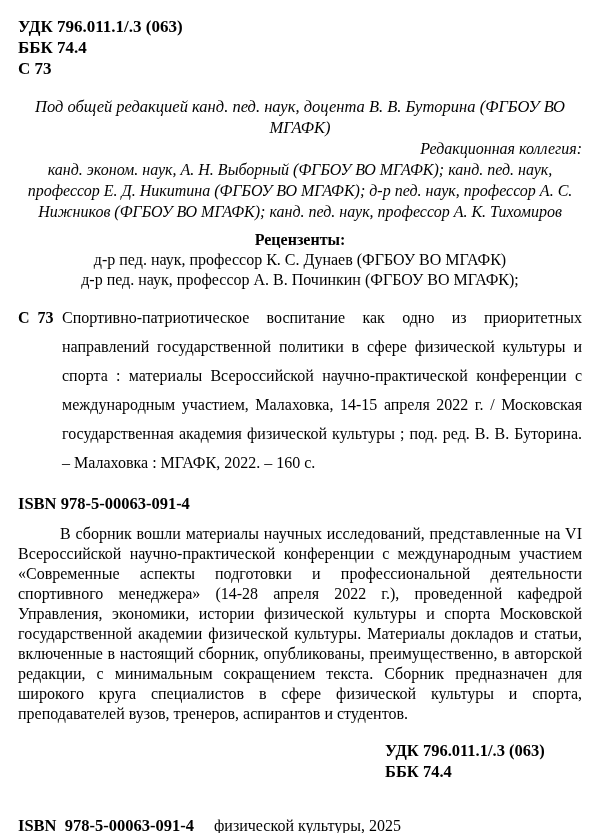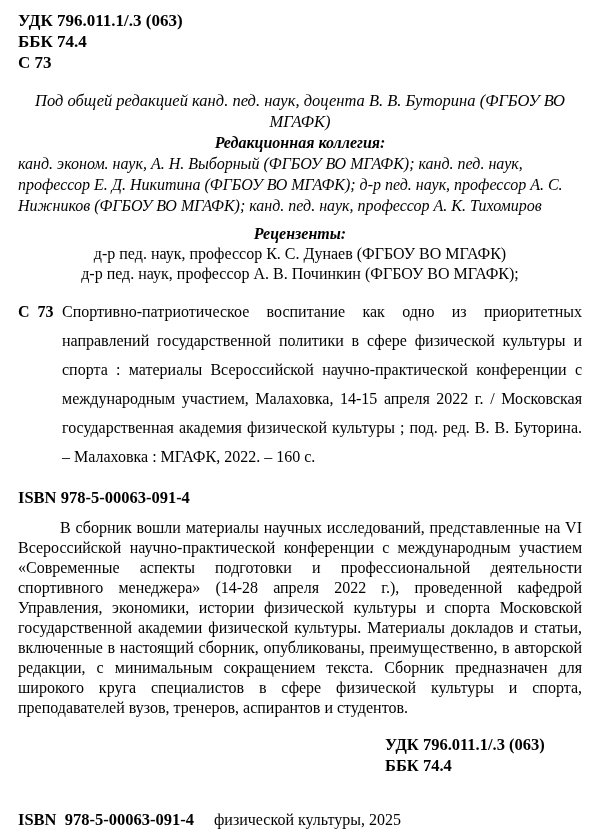--- a/index.html
+++ b/index.html
@@ -11,53 +11,53 @@
     font-family: "Liberation Serif", "DejaVu Serif", serif;
     font-size: 16px;
     line-height: 21px;
     box-sizing: border-box;
     overflow: hidden;
   }
   .page {
     box-sizing: border-box;
     width: 600px;
     height: 833px;
-    padding: 10px 18px 0 18px;
+    padding: 16px 18px 0 18px;
   }
   
   .top-codes {
     font-weight: bold;
     font-size: 17px;
     line-height: 21px;
   }
   
   .editor-heading {
     margin-top: 17px;
     text-align: center;
     font-weight: normal;
     font-style: italic;
     font-size: 16.5px;
     line-height: 21px;
   }
   .board-title {
-    text-align: center;
-    font-weight: bold;
+    text-align: right;
+    font-weight: normal;
     font-style: italic;
     line-height: 21px;
   }
   .board-members {
+    text-align: center;
     font-style: italic;
     line-height: 21px;
   }
   .reviewers-title {
     margin-top: 7px;
     text-align: center;
     font-weight: bold;
     line-height: 21px;
-    font-style: italic;
   }
   .reviewer-line {
     text-align: center;
     line-height: 20px;
   }
   
   .catalog {
     margin-top: 13px;
     text-align: justify;
     padding-left: 44px;

